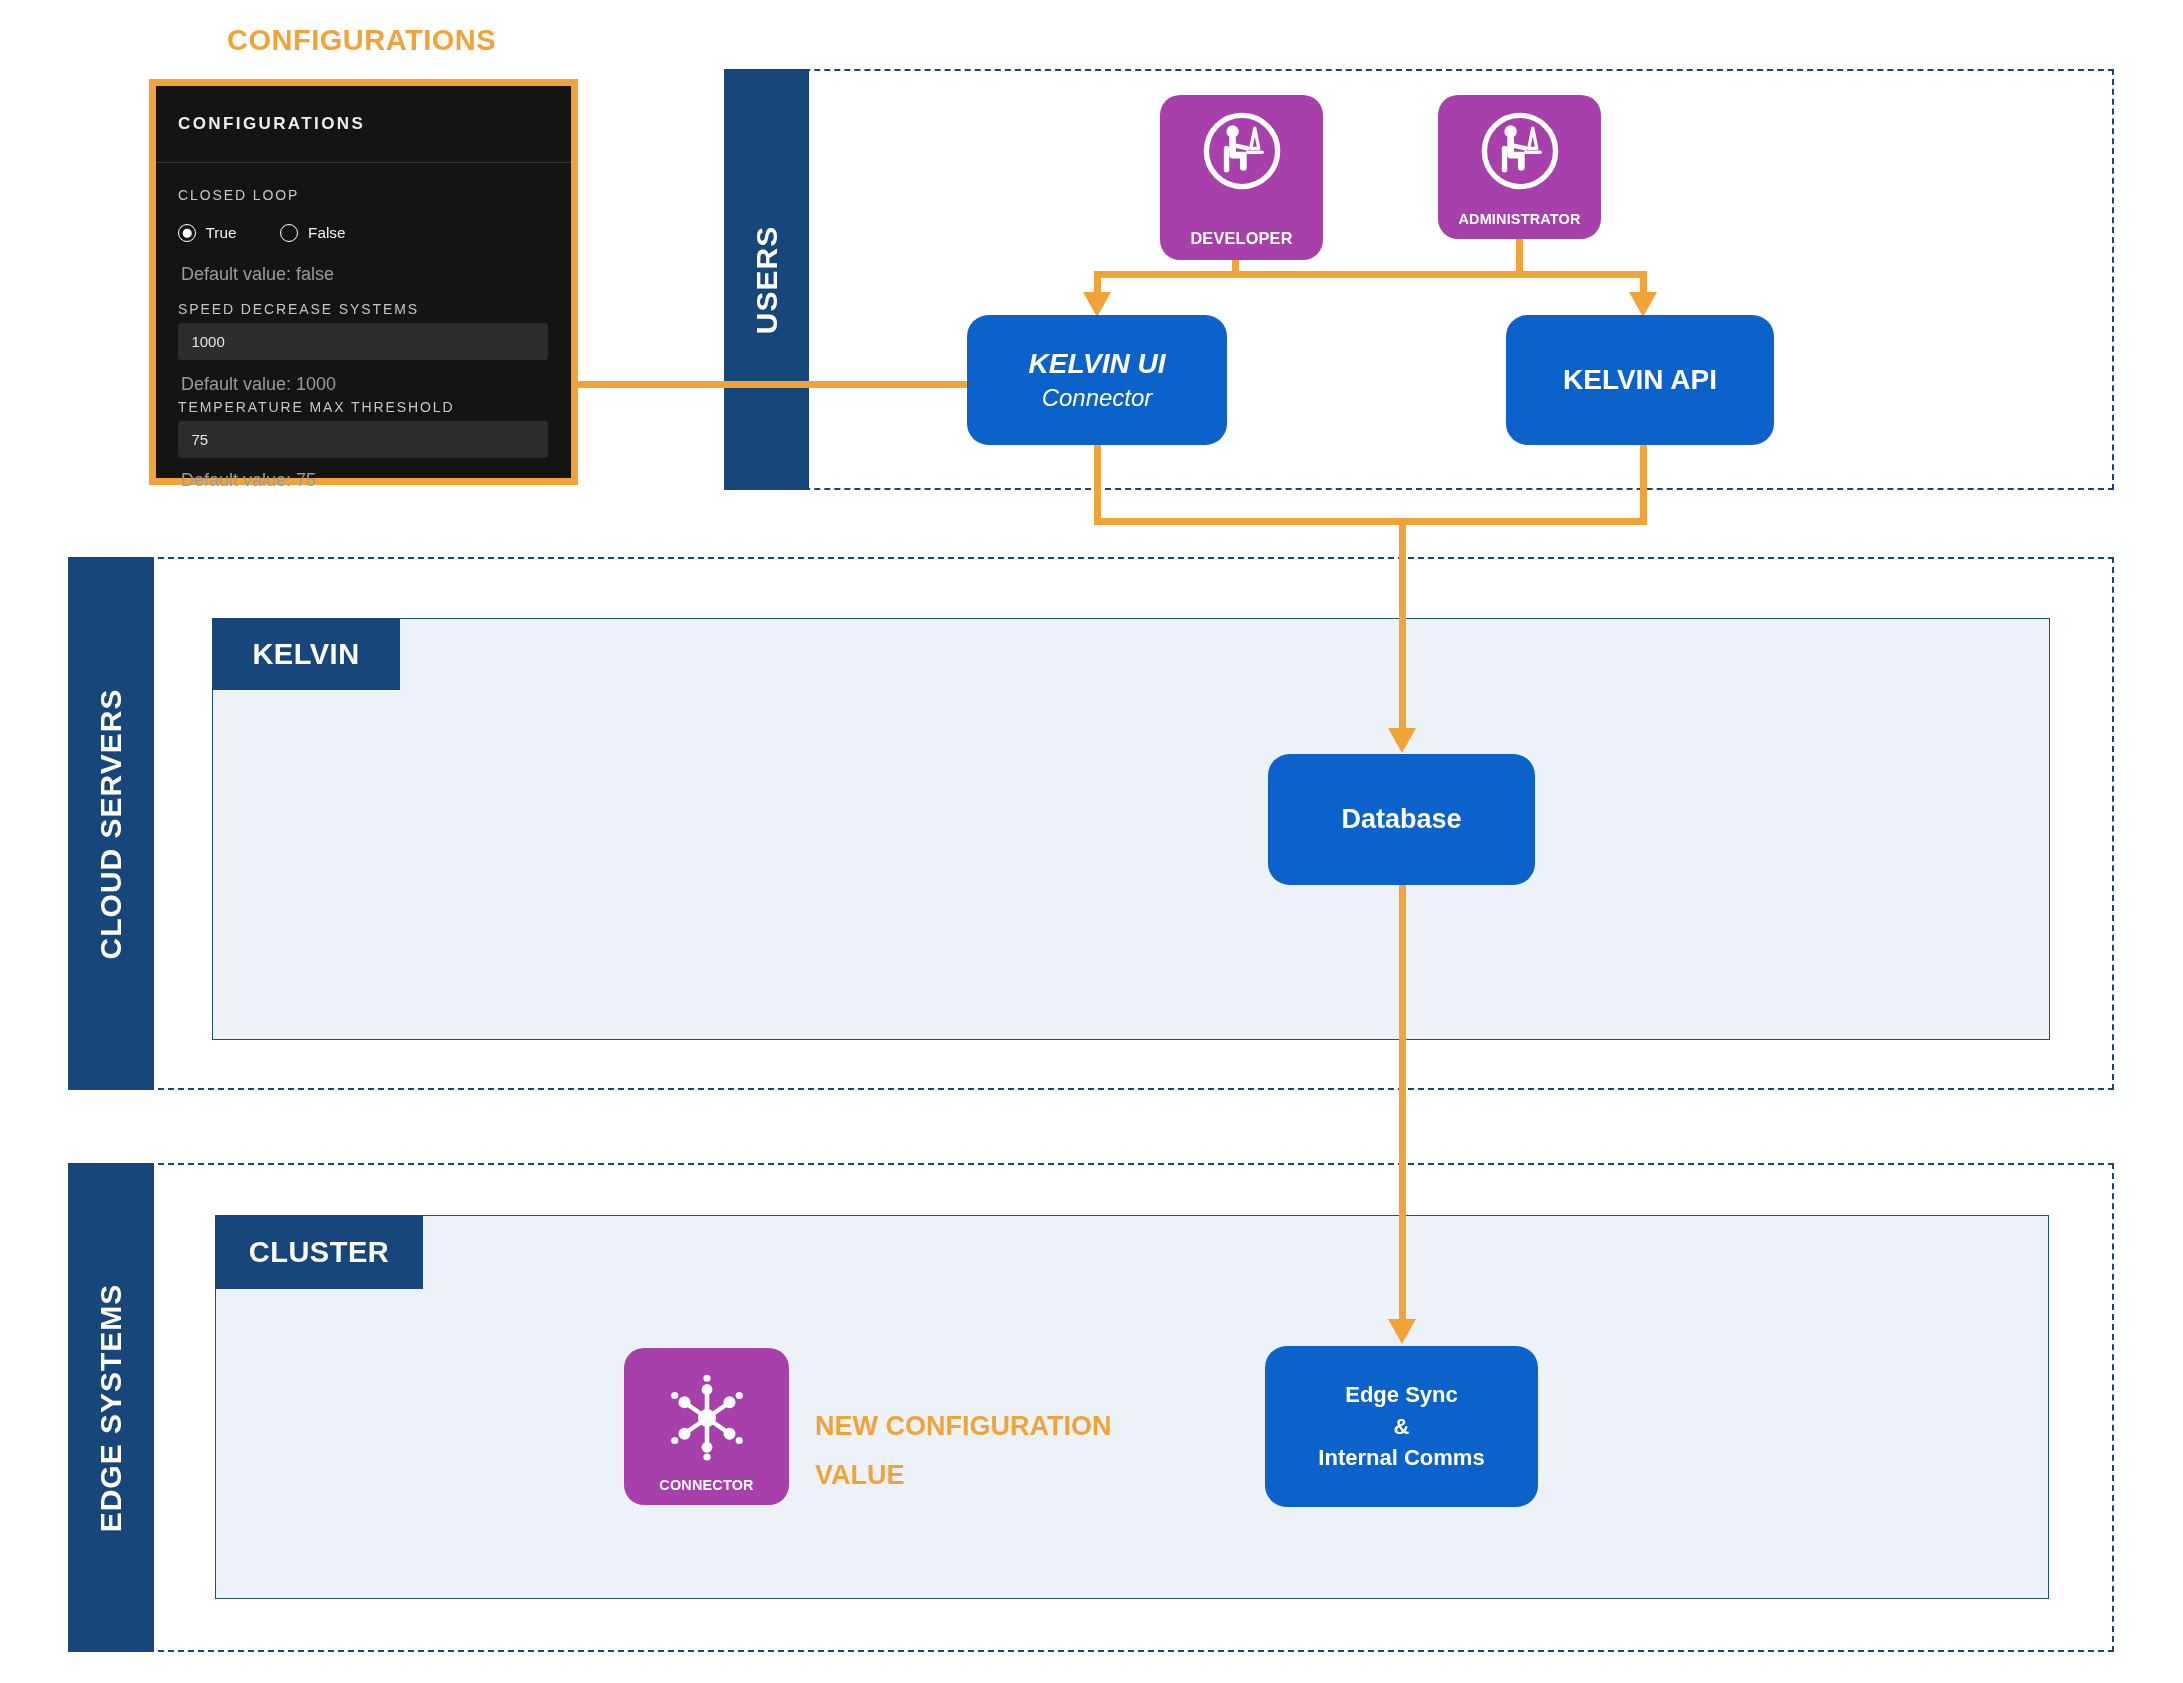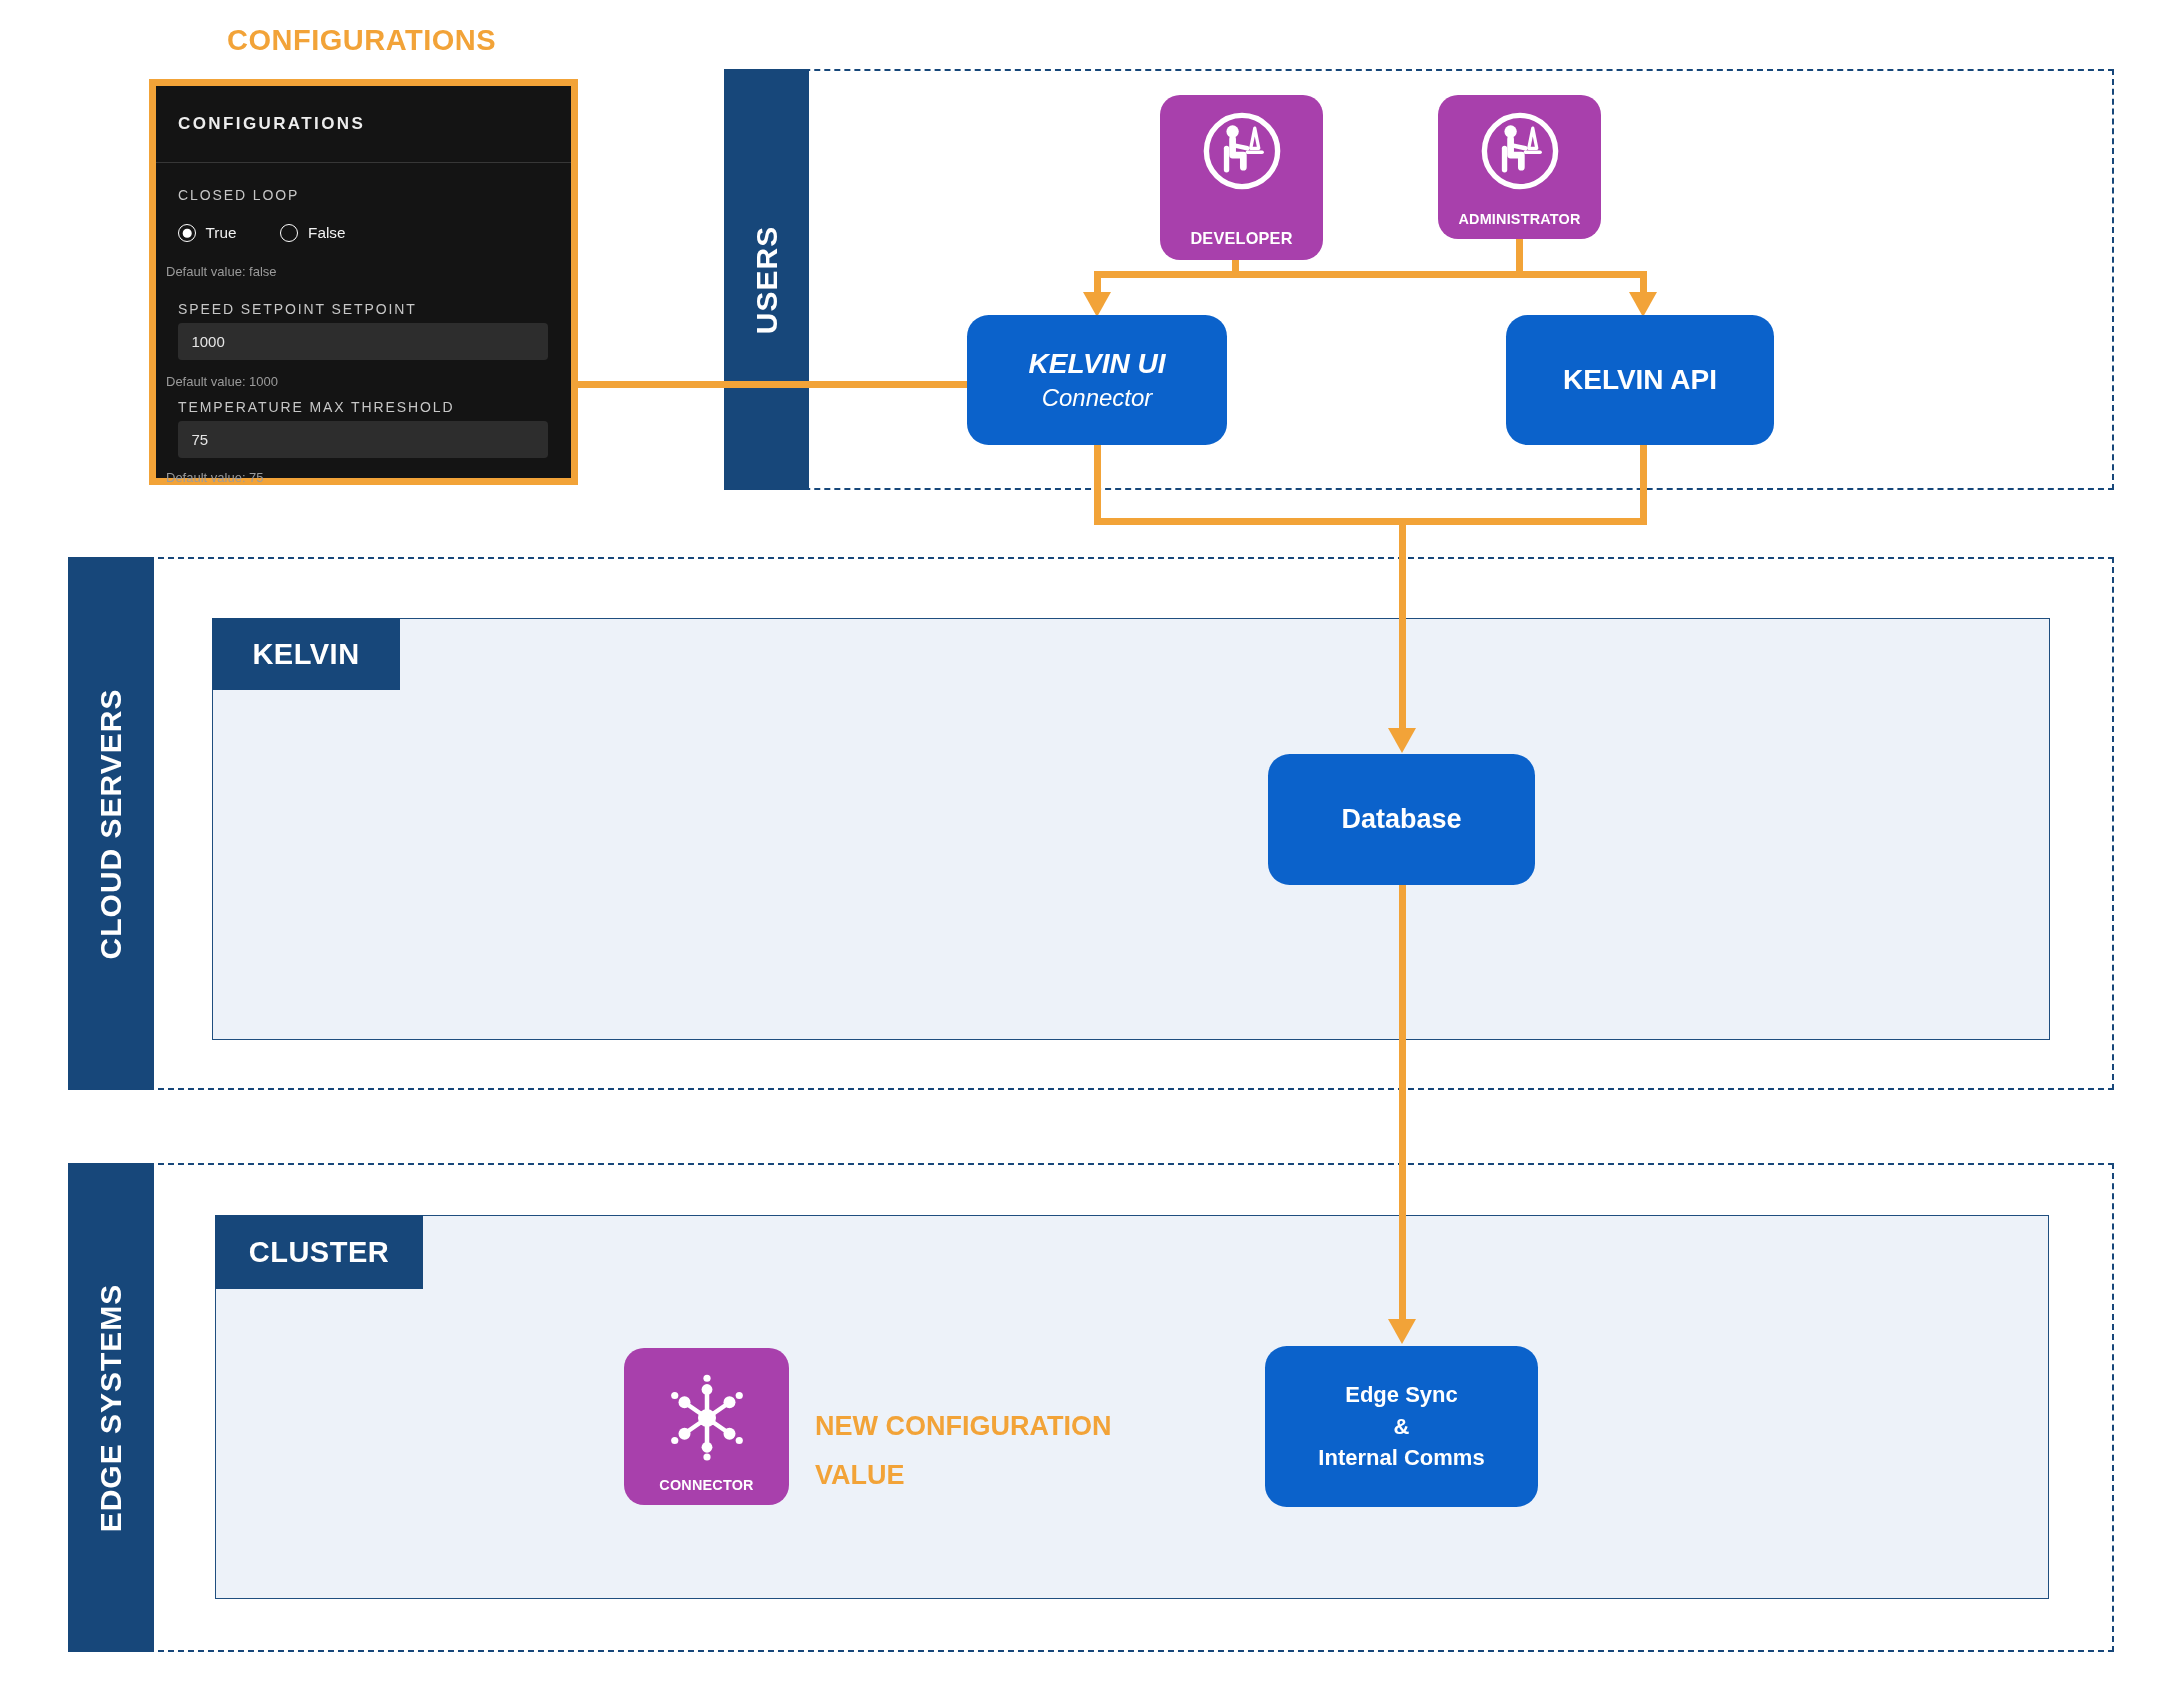--- a/index.html
+++ b/index.html
@@ -74,21 +74,21 @@
 
   
   .cfg-title{position:absolute;left:158px;top:24px;width:407px;text-align:center;
     color:var(--orange);font-weight:bold;font-size:29px;letter-spacing:0.5px;}
   .cfg-panel{position:absolute;left:149px;top:79px;width:429px;height:406px;
     background:var(--panel-bg);border:7.7px solid var(--orange);}
   .cfg-header{position:absolute;left:22px;top:28px;color:#EDEDED;font-weight:bold;
     font-size:17px;letter-spacing:2.4px;}
   .cfg-divider{position:absolute;left:0;top:76px;width:100%;height:1px;background:#373737;}
   .cfg-label{position:absolute;left:22px;color:#C7C7C7;font-size:14px;letter-spacing:1.9px;}
-  .cfg-caption{position:absolute;left:10px;color:#9B9B9B;font-size:13px;}
+  .cfg-caption{position:absolute;left:25px;color:#9B9B9B;font-size:18px;}
   .cfg-input{position:absolute;left:22px;width:370px;height:37px;background:var(--panel-input);
     border:none;border-radius:3.8px;color:#E5E5E5;font-size:15px;padding-left:13.4px;
     font-family:"Liberation Sans","DejaVu Sans",sans-serif;}
   .cfg-radios{position:absolute;left:22px;top:138px;display:flex;align-items:center;gap:44px;}
   .radio-opt{display:flex;align-items:center;gap:9.6px;color:#F2F2F2;font-size:15.3px;cursor:pointer;}
   .rb{width:18px;height:18px;border:1.9px solid #fff;border-radius:50%;display:inline-block;position:relative;}
   .rb.selected::after{content:"";position:absolute;left:50%;top:50%;transform:translate(-50%,-50%);
     width:8.6px;height:8.6px;border-radius:50%;background:#fff;}
 </style>
 </head>
@@ -220,21 +220,21 @@
         <span class="rb selected"></span>
         <span>True</span>
       </span>
       <span class="radio-opt">
         <span class="rb"></span>
         <span>False</span>
       </span>
     </div>
     <div class="cfg-caption" style="top:178px;">Default value: false</div>
 
-    <div class="cfg-label" style="top:215px;">SPEED SETPOINT SETPOINT</div>
+    <div class="cfg-label" style="top:215px;">SPEED DECREASE SYSTEMS</div>
     <input class="cfg-input" style="top: 237px;" readonly="" value="1000">
     <div class="cfg-caption" style="top:288px;">Default value: 1000</div>
 
     <div class="cfg-label" style="top:313px;">TEMPERATURE MAX THRESHOLD</div>
     <input class="cfg-input" style="top: 335px;" readonly="" value="75">
     <div class="cfg-caption" style="top:384px;">Default value: 75</div>
   </div>
 
 </div>
 

